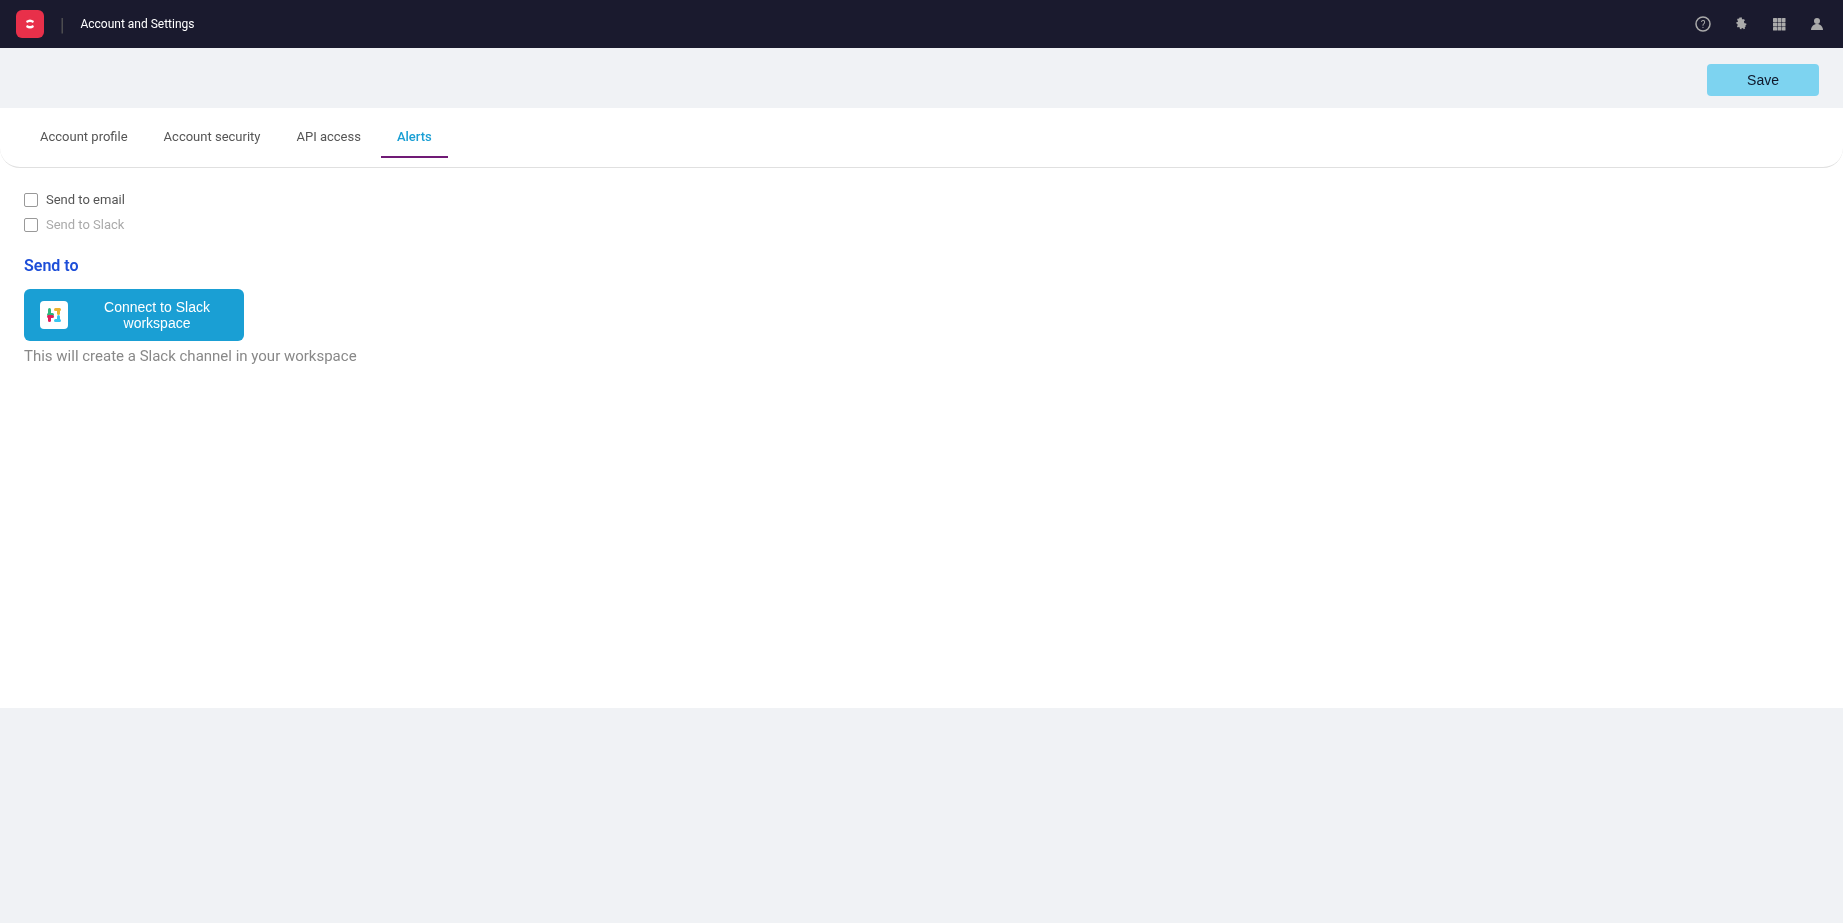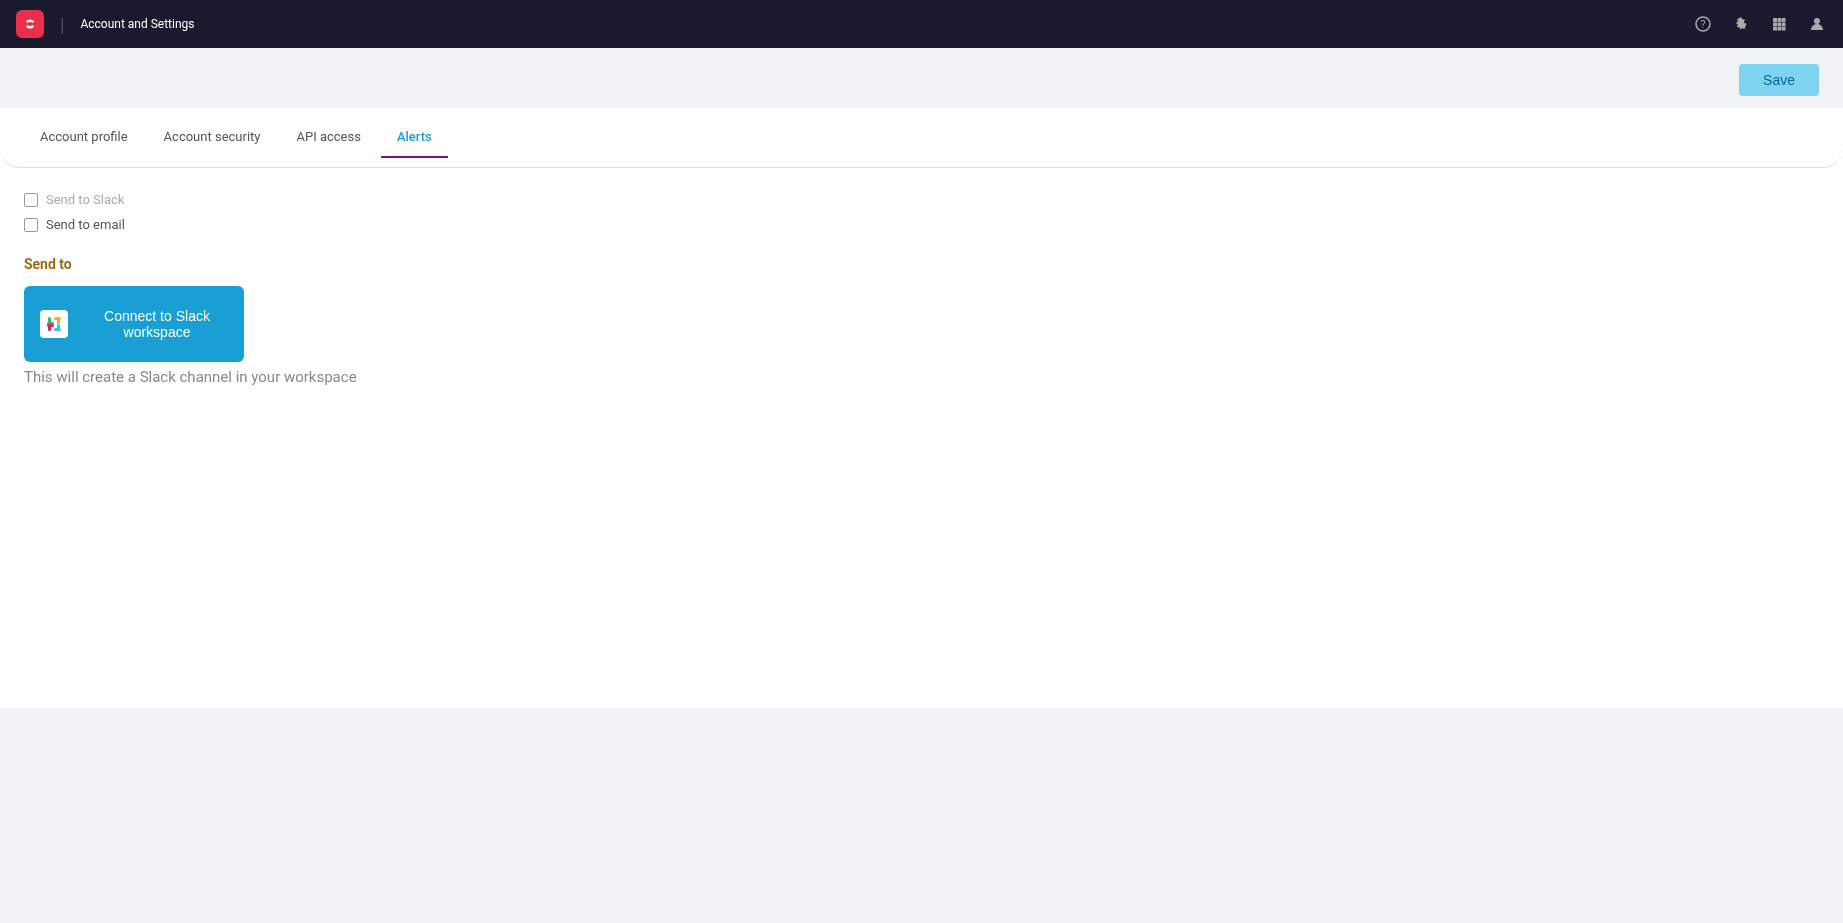--- a/index.html
+++ b/index.html
@@ -83,24 +83,24 @@
     
     .save-row {
       display: flex;
       justify-content: flex-end;
       padding: 16px 24px 12px;
       background: #f0f2f5;
     }
 
     .save-button {
       background: #7dd3f0;
-      color: #0369a1;
+      color: #0f172a;
       border: none;
       border-radius: 4px;
-      padding: 8px 24px;
+      padding: 8px 40px;
       font-size: 14px;
       cursor: pointer;
       font-weight: 500;
     }
 
     
     .tabs-container {
       background: #ffffff;
       border-bottom: 1px solid #e0e0e0;
       padding: 9px 24px;
@@ -172,36 +172,36 @@
     .checkbox-label.disabled {
       color: #aaaaaa;
     }
 
     
     .send-to-section {
       margin-top: 24px;
     }
 
     .send-to-title {
-      font-size: 14px;
+      font-size: 16px;
       font-weight: 600;
-      color: #a16207;
+      color: #1d4ed8;
       margin-bottom: 14px;
     }
 
     
     .slack-connect-btn {
       display: flex;
       align-items: center;
       gap: 18px;
       background: #1a9fd4;
       color: #ffffff;
       border: none;
       border-radius: 6px;
-      padding: 22px 16px;
+      padding: 10px 16px;
       font-size: 14px;
       font-weight: 500;
       cursor: pointer;
       width: 220px;
     }
 
     .slack-icon-wrapper {
       background: #ffffff;
       border-radius: 4px;
       width: 28px;
@@ -293,27 +293,27 @@
       <div class="tab-item">Account profile</div>
       <div class="tab-item">Account security</div>
       <div class="tab-item">API access</div>
       <div class="tab-item active">Alerts</div>
     </div>
 
     <div class="page-body">
 
 
       <div class="checkbox-row">
+        <input type="checkbox" class="checkbox-input" style="">
+        <label class="checkbox-label">Send to email</label>
+      </div>
+
+      <div class="checkbox-row">
         <input type="checkbox" class="checkbox-input" disabled="" style="">
         <label class="checkbox-label disabled">Send to Slack</label>
-      </div>
-
-      <div class="checkbox-row">
-        <input type="checkbox" class="checkbox-input" style="">
-        <label class="checkbox-label">Send to email</label>
       </div>
 
       <div class="send-to-section">
         <div class="send-to-title">Send to</div>
 
         <button class="slack-connect-btn">
           <div class="slack-icon-wrapper">
 
             <svg class="slack-icon-svg" viewBox="0 0 20 20" fill="none" xmlns="http://www.w3.org/2000/svg">
 

